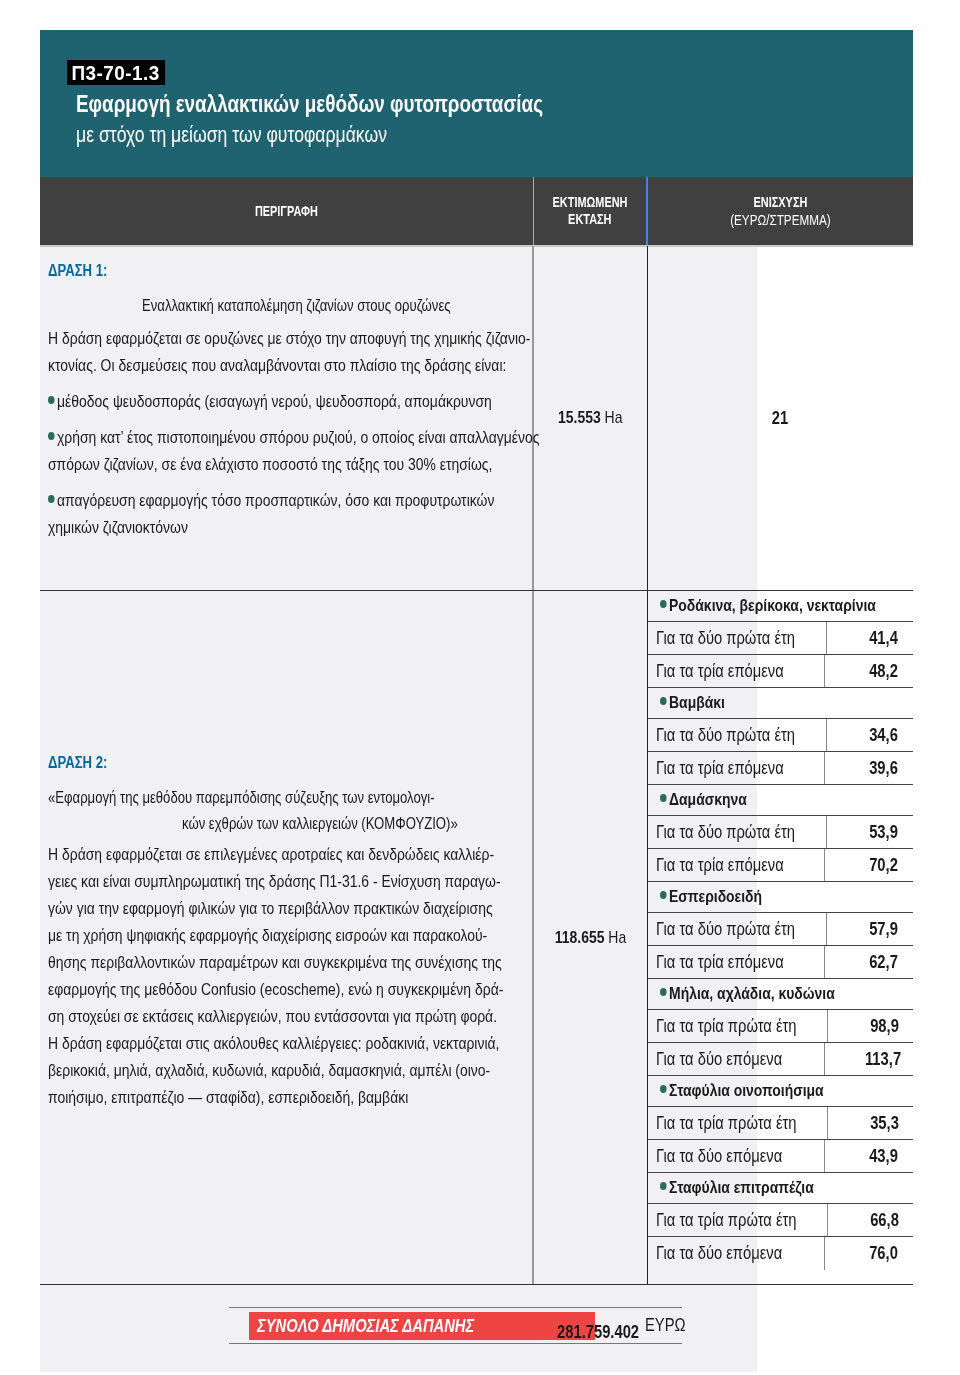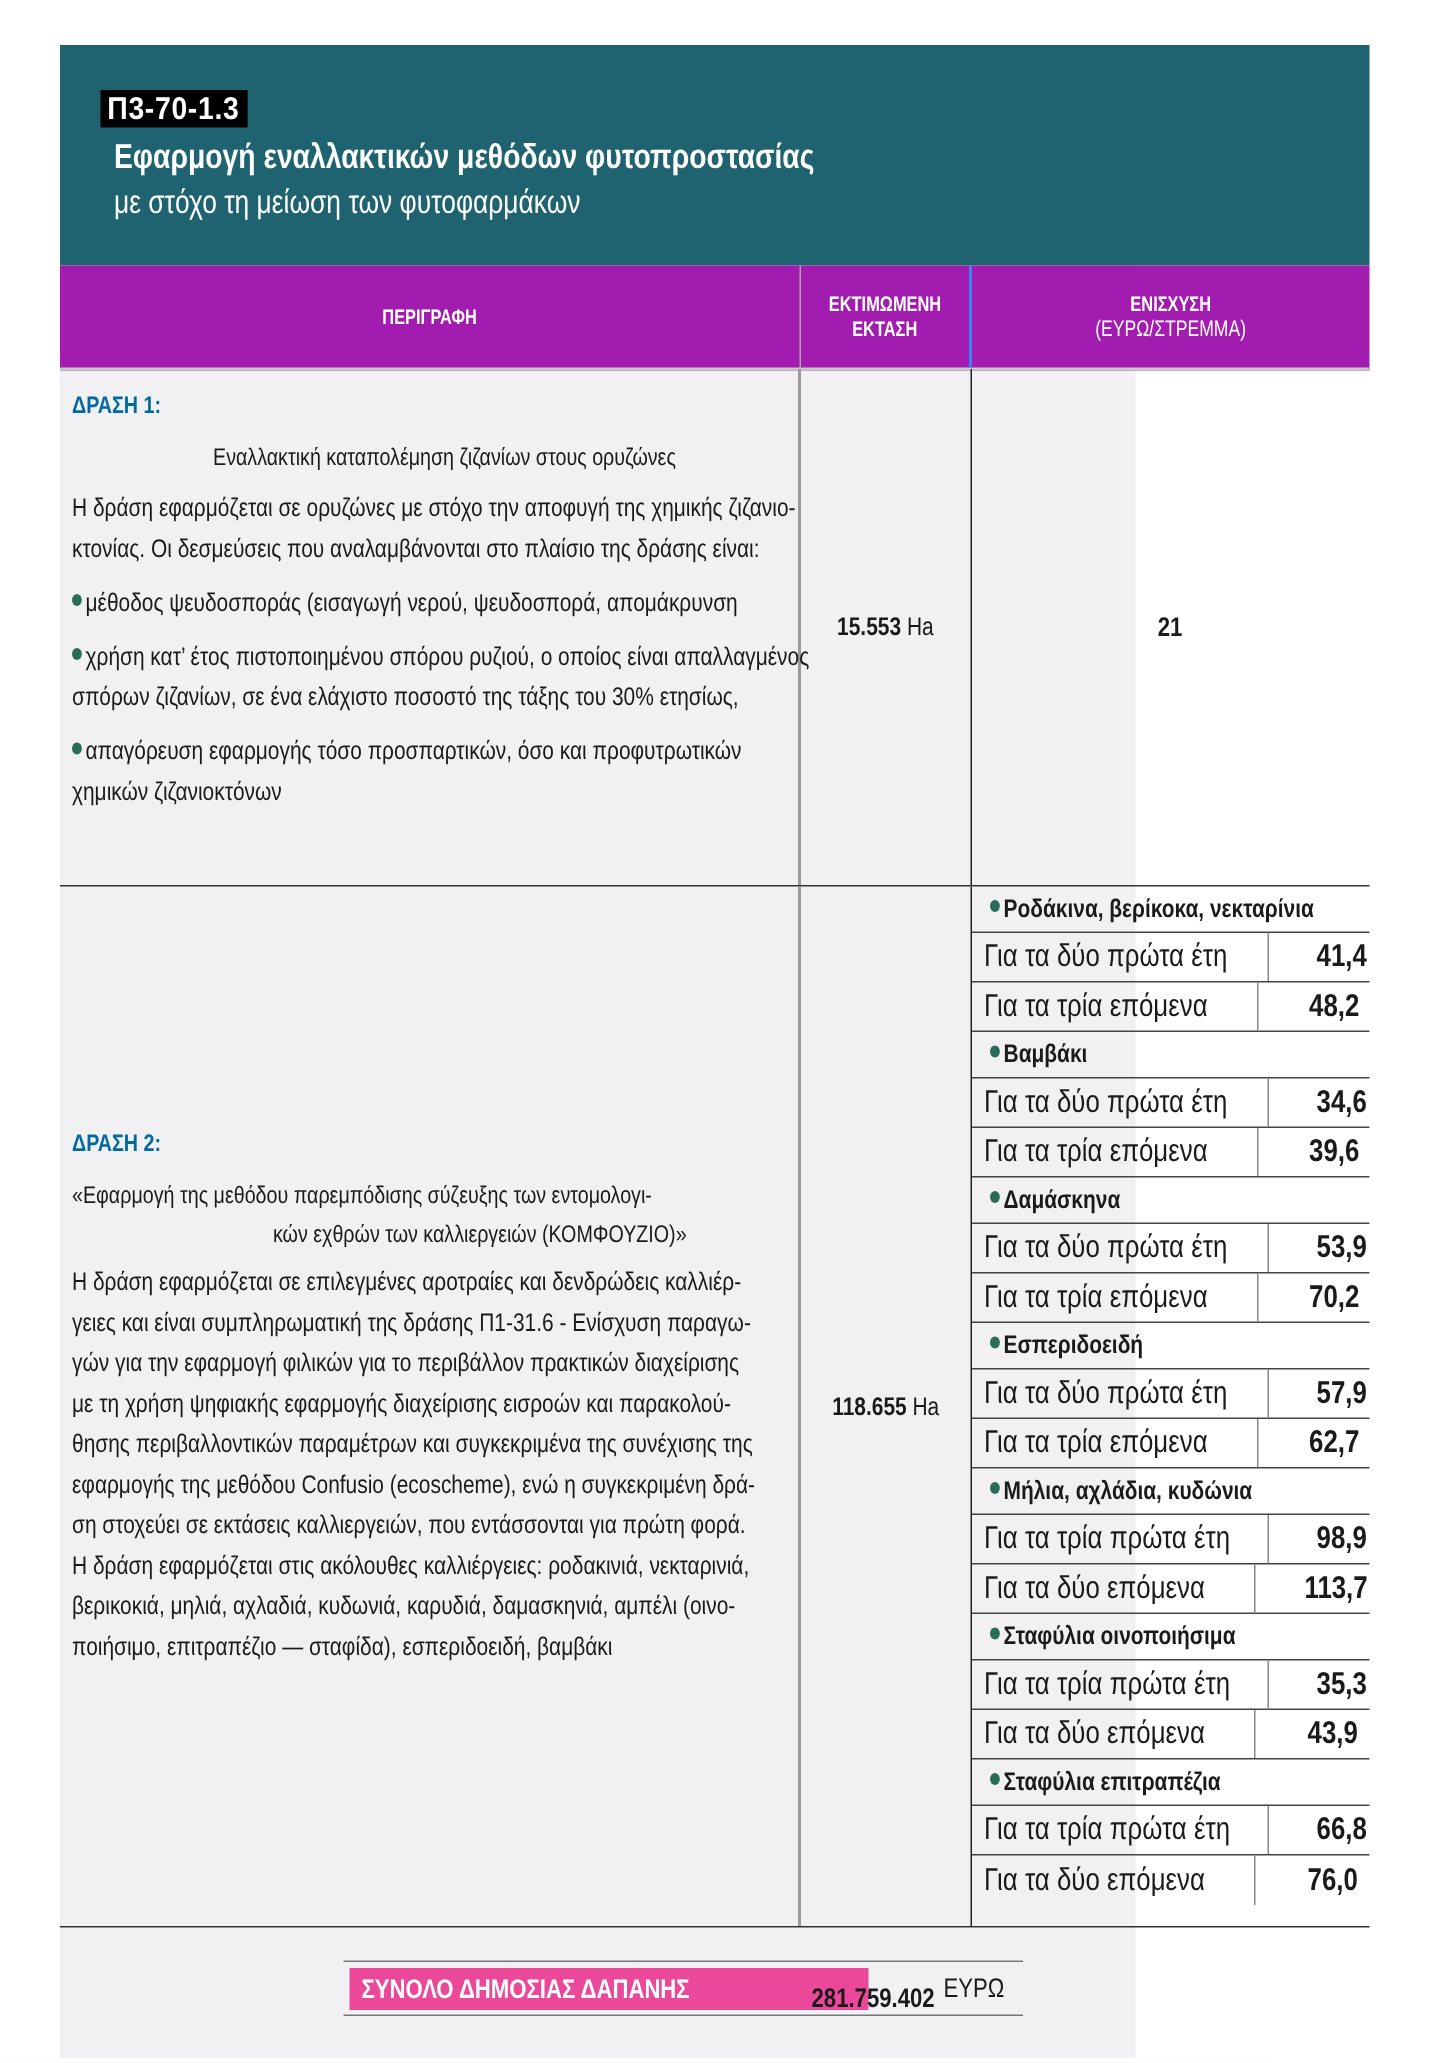--- a/index.html
+++ b/index.html
@@ -3,21 +3,21 @@
 <meta charset="utf-8">
 <style>
   html, body { margin: 0; padding: 0; background: #ffffff; }
   body { width: 960px; height: 1375px; position: relative; font-family: "Liberation Sans", "DejaVu Sans", sans-serif; color: #1a1a1a; }
   .panel { position: absolute; left: 40px; top: 30px; width: 717px; height: 1342px; background: #f1f1f3; }
   .header { position: absolute; left: 0; top: 0; width: 873px; height: 147px; background: #1f6370; }
   .code-badge { position: absolute; left: 27px; top: 30px; background: #000; color: #fff; font-weight: bold; font-size: 21px; line-height: 25px; padding: 0 6px 0 5px; letter-spacing: 0.5px; transform: scaleX(0.9); transform-origin: left center; }
   .title { position: absolute; left: 36px; top: 60px; color: #fff; font-weight: bold; font-size: 23px; line-height: 28px; transform: scaleX(0.82); transform-origin: left center; white-space: nowrap; }
   .subtitle { position: absolute; left: 36px; top: 91px; color: #fff; font-size: 22px; line-height: 28px; transform: scaleX(0.8); transform-origin: left center; white-space: nowrap; }
 
-  .thead { position: absolute; left: 0; top: 147px; width: 873px; height: 68px; background: #a21caf; color: #fff; display: flex; border-bottom: 2px solid #c8c8c8; }
+  .thead { position: absolute; left: 0; top: 147px; width: 873px; height: 68px; background: #404040; color: #fff; display: flex; border-bottom: 2px solid #c8c8c8; }
   .th { display: flex; flex-direction: column; align-items: center; justify-content: center; font-weight: bold; font-size: 14px; line-height: 17px; text-align: center; box-sizing: border-box; }
   .th .narrow { transform: scaleX(0.78); display: inline-block; }
   .th-desc { width: 494px; border-right: 1px solid #aaa; }
   .th-area { width: 114px; border-right: 2px solid #3b82f6; }
   .th-aid { width: 265px; }
   .th-aid .sub { font-weight: normal; font-size: 15px; }
 
   .row { position: absolute; left: 0; width: 873px; display: flex; border-bottom: 1px solid #333; }
   .row1 { top: 216px; height: 344px; }
   .row2 { top: 561px; height: 693px; border-bottom: 1px solid #333; }
@@ -27,26 +27,26 @@
   .cond { display: inline-block; transform: scaleX(0.82); transform-origin: left center; white-space: nowrap; }
   .condc { display: inline-block; transform: scaleX(0.82); transform-origin: center center; white-space: nowrap; }
 
   .action-label { color: #0369a1; font-weight: bold; font-size: 16px; line-height: 20px; }
   .action-title { font-weight: normal; font-size: 16px; line-height: 26px; text-align: right; }
   .body-text { font-size: 17px; line-height: 27px; }
   .bullet-dot { display: inline-block; width: 8px; height: 8px; border-radius: 50%; background: #2a6b5a; margin-right: 3px; vertical-align: middle; position: relative; top: -3px; }
   .num-bold { font-weight: bold; }
   .aid-big { display: flex; align-items: center; justify-content: center; height: 100%; font-weight: bold; font-size: 18px; }
   .crop-head { height: 31px; border-bottom: 1px solid #444; display: flex; align-items: center; padding-left: 12px; font-weight: bold; font-size: 17px; box-sizing: border-box; }
-  .crop-row { height: 33px; border-bottom: 1px solid #444; display: flex; box-sizing: border-box; font-size: 21px; gap: 28px; }
+  .crop-row { height: 33px; border-bottom: 1px solid #444; display: flex; box-sizing: border-box; font-size: 18px; gap: 28px; }
   .crop-row .lbl { width: 198px; border-right: 1px solid #888; display: flex; align-items: center; padding-left: 8px; box-sizing: border-box; }
   .crop-row .val { width: 67px; display: flex; align-items: center; justify-content: center; font-weight: bold; }
 
   .total { position: absolute; left: 189px; top: 1277px; width: 453px; height: 35px; border-top: 1px solid #777; border-bottom: 1px solid #777; display: flex; align-items: center; }
-  .total-label { background: #ec4899; color: #fff; font-weight: bold; font-size: 18px; line-height: 24px; padding: 2px 8px; margin-left: 4px; white-space: nowrap; }
+  .total-label { background: #ef4444; color: #fff; font-weight: bold; font-size: 18px; line-height: 24px; padding: 2px 8px; margin-left: 20px; white-space: nowrap; font-style: italic; }
   .total-label span { display: inline-block; transform: scaleX(0.82); transform-origin: left center; width: 330px; }
   .total-value { font-weight: bold; font-size: 18px; margin-left: -38px; margin-top: 13px; }
   .total-value span, .total-unit span { display: inline-block; transform: scaleX(0.82); transform-origin: left center; }
   .total-unit { font-size: 18px; margin-left: -12px; }
 </style>
 </head>
 <body>
 
 <div class="panel">
 

